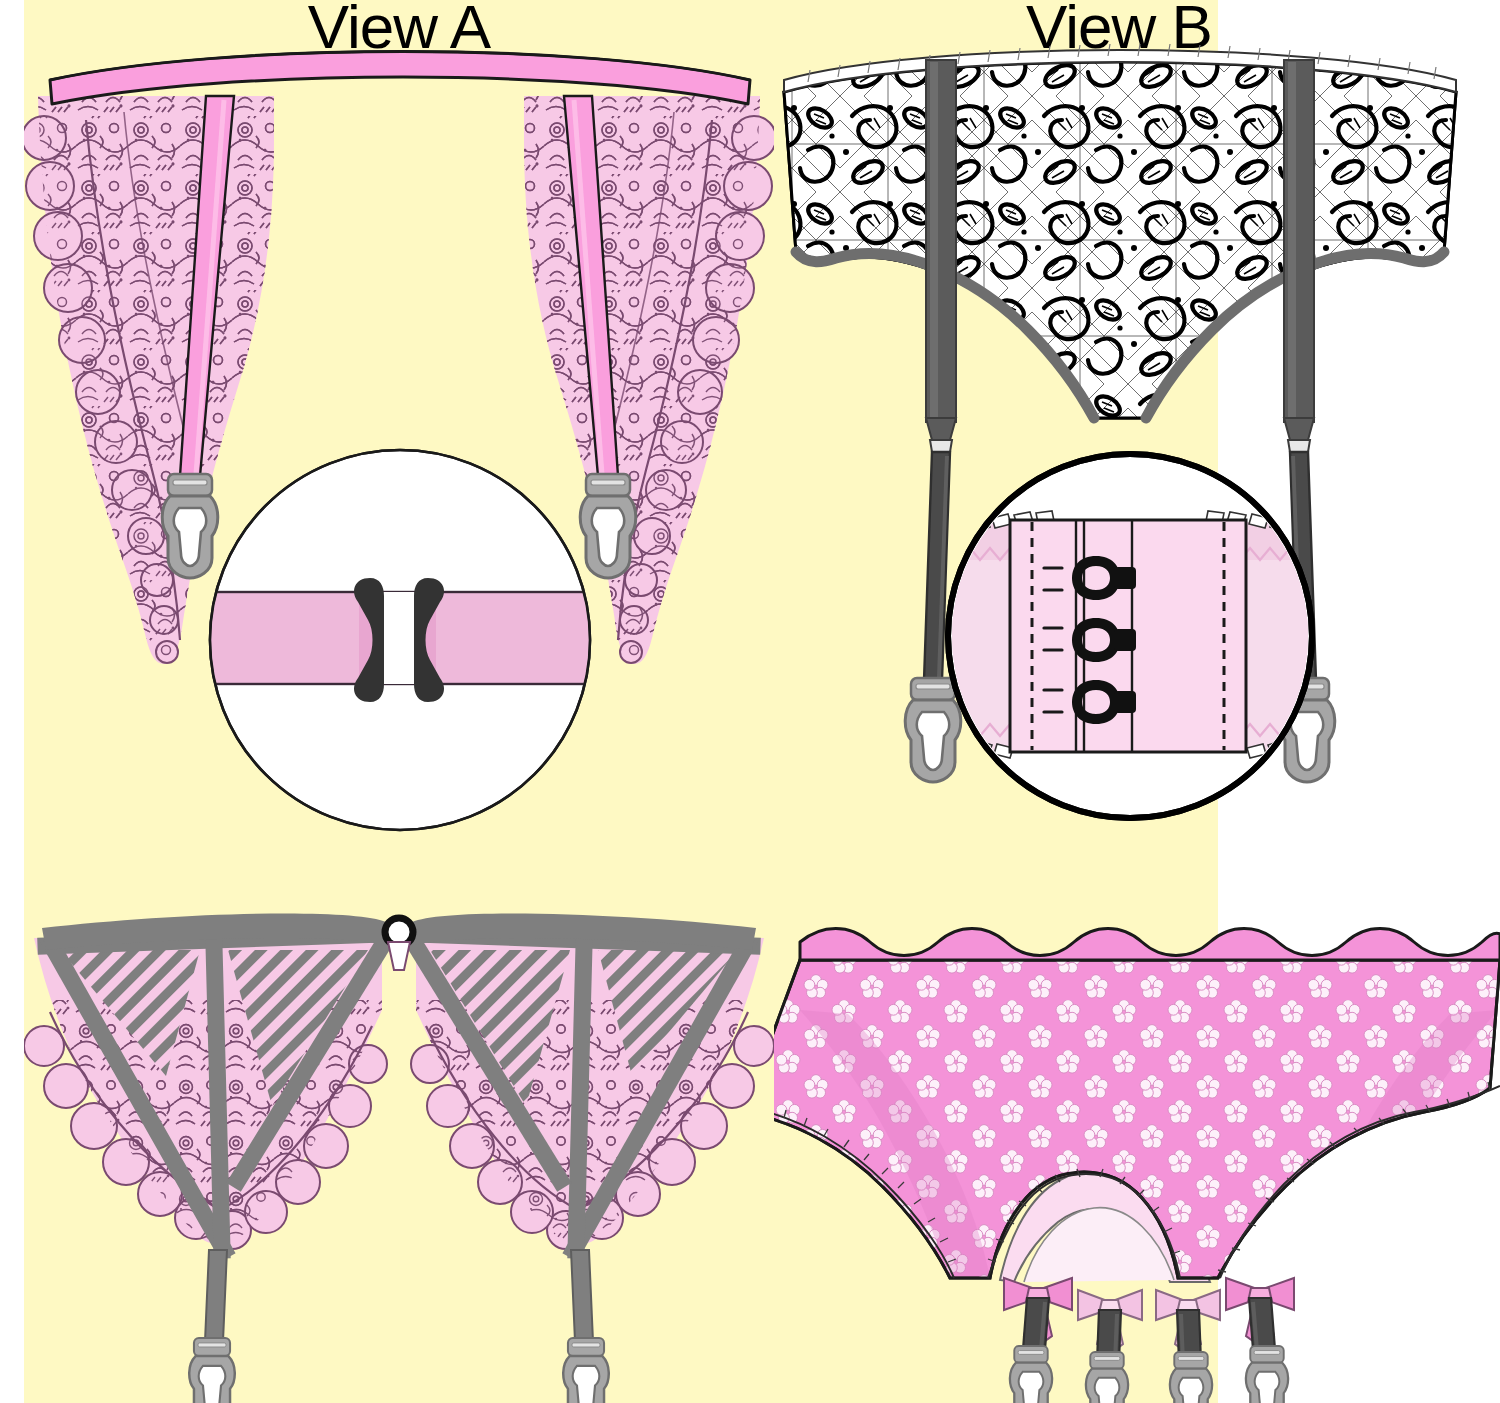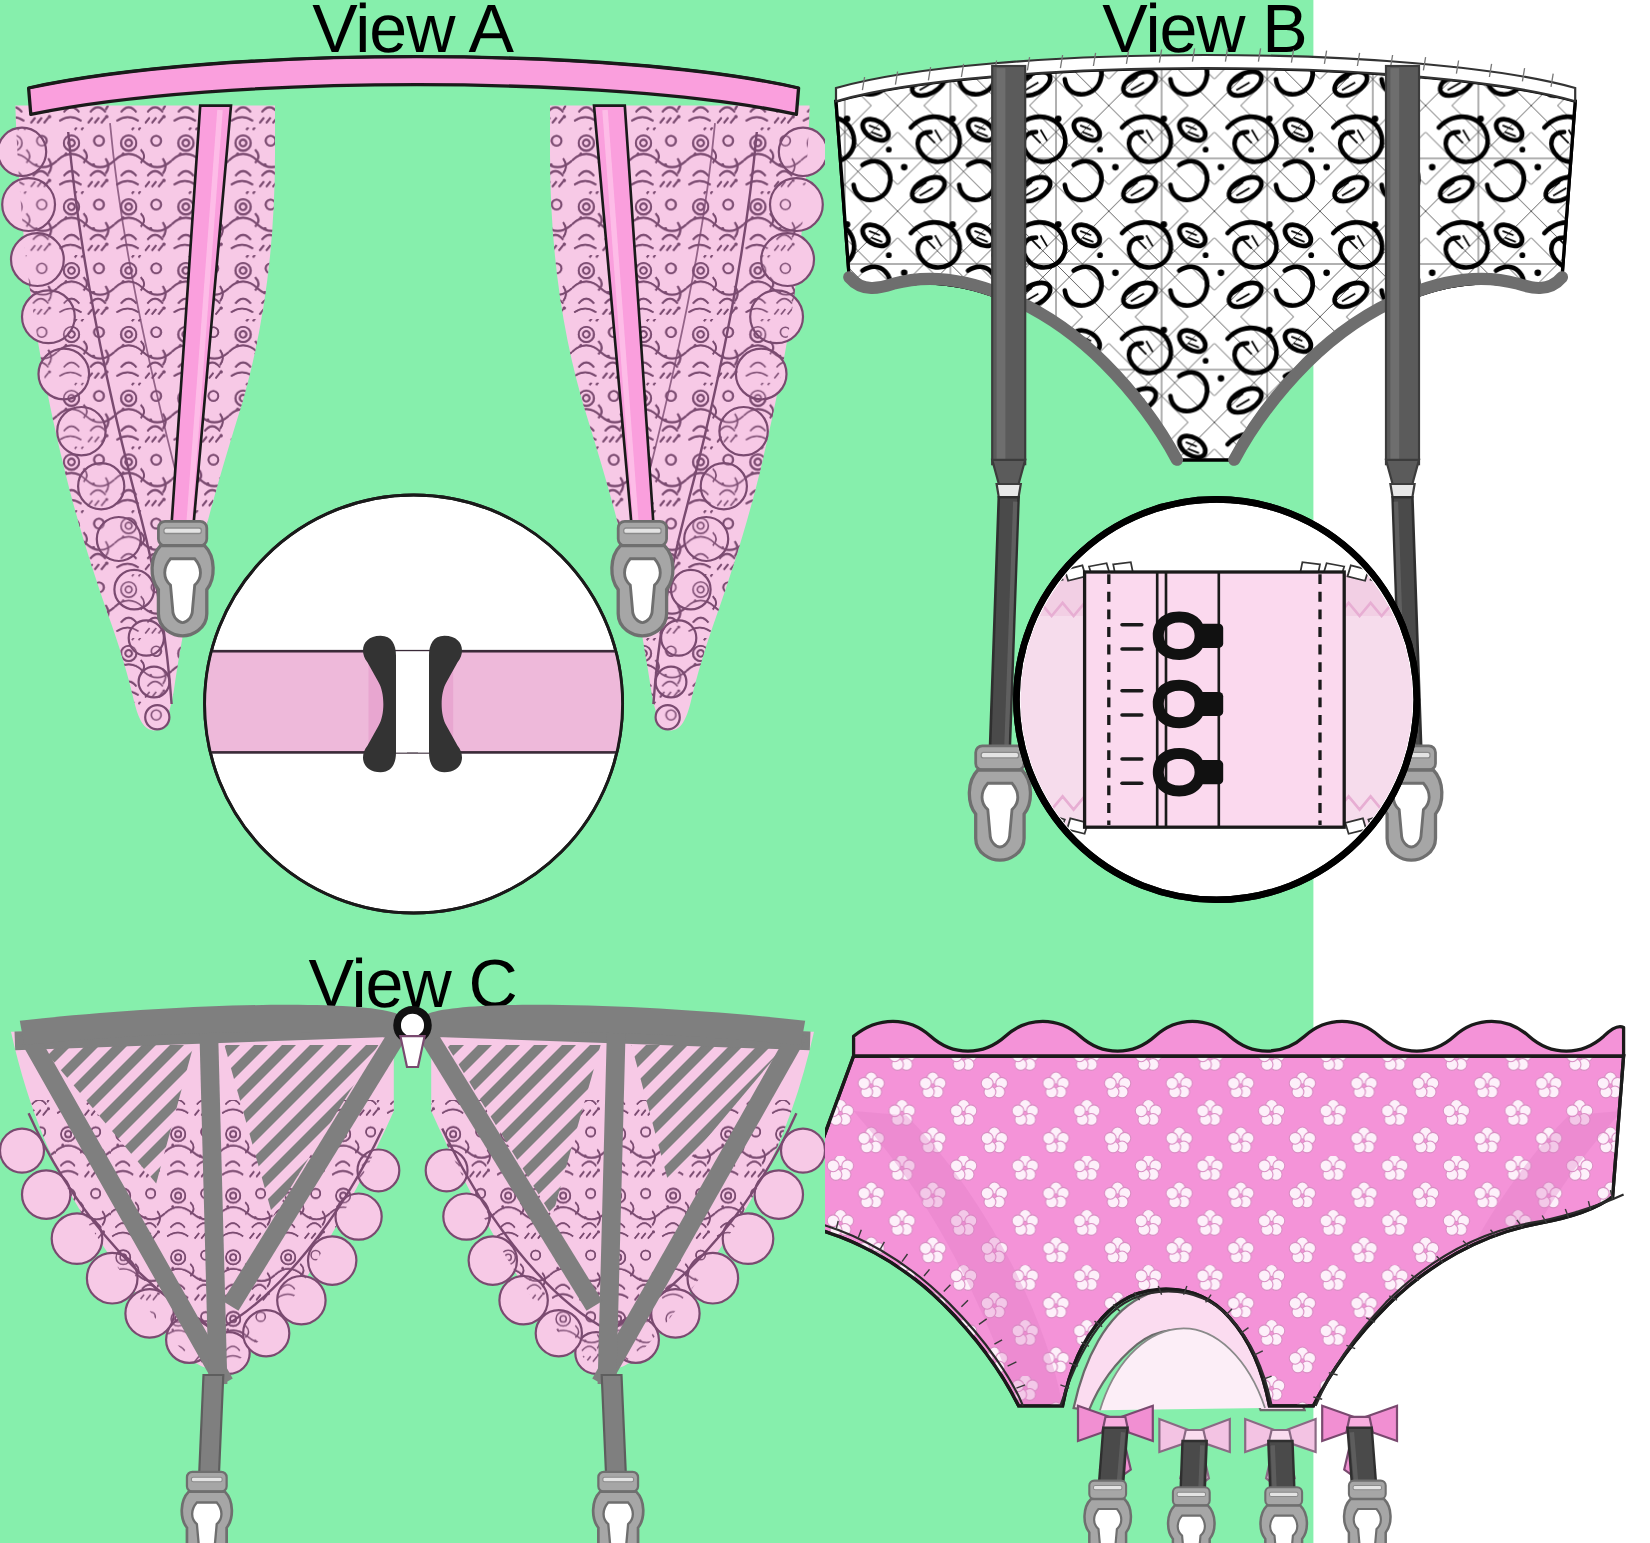--- a/index.html
+++ b/index.html
@@ -3,21 +3,21 @@
 <meta charset="utf-8">
 <title>Garter Belt Views</title>
 <style>
   html,body{margin:0;padding:0;background:#ffffff;}
   body{
     width:1500px;height:1403px;
     font-family:"Liberation Sans", sans-serif;
     overflow:hidden;position:relative;
   }
 
-  .sheet{position:absolute;inset:0;width:1194px;height:1403px;background:#86efac;}
+  .sheet{position:absolute;inset:0;width:1194px;height:1403px;background:#fef9c3;margin-left:24px;}
 
   .quad{position:absolute;}
   .q-a{left:0;top:0;width:750px;height:850px;}
   .q-b{left:720px;top:0;width:750px;height:850px;}
   .q-c{left:0;top:850px;width:750px;height:553px;}
   .q-d{left:750px;top:850px;width:750px;height:553px;}
 
   .view-title{
     position:absolute;left:0;right:0;text-align:center;
     font-size:62px;line-height:1;color:#000;
@@ -418,21 +418,20 @@
               </g>
             </g>
           </g>
           <circle cx="386" cy="636" r="182" fill="none" stroke="#000000" stroke-width="6"></circle>
         </g>
       </svg>
     </div>
   </div>
 
   <div class="quad q-c">
-    <div class="view-title t-c">View C</div>
     <div class="art">
       <svg viewBox="0 0 750 553" width="750" height="553" xmlns="http://www.w3.org/2000/svg">
         <defs>
           <pattern id="diagStripeC" width="18" height="18" patternUnits="userSpaceOnUse" patternTransform="rotate(45)">
             <rect width="18" height="18" fill="#f7c9e6"></rect>
             <rect width="9" height="18" fill="#7f7f7f"></rect>
           </pattern>
           <pattern id="laceTexC" width="50" height="56" patternUnits="userSpaceOnUse">
             <g fill="none" stroke="#7a4a70" stroke-width="1.4">
               <circle cx="12" cy="13" r="6.5"></circle>

